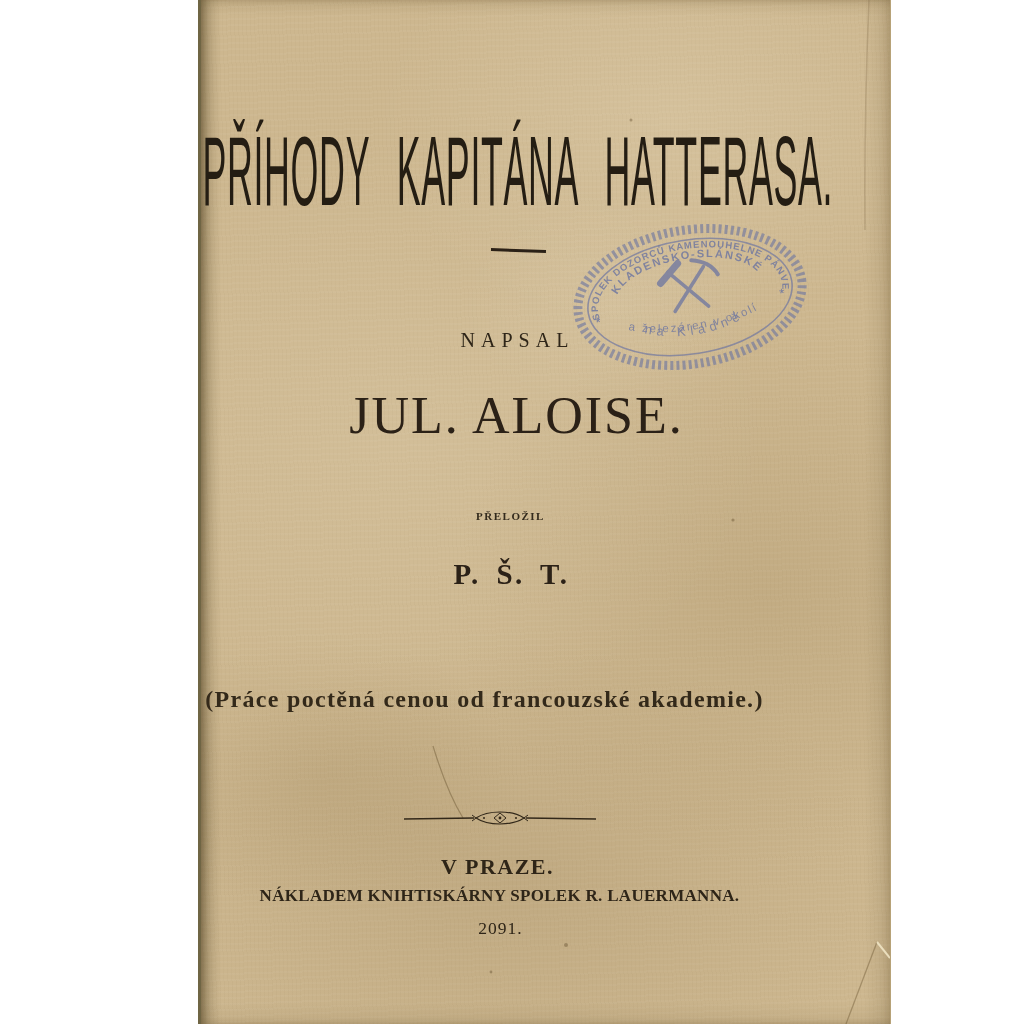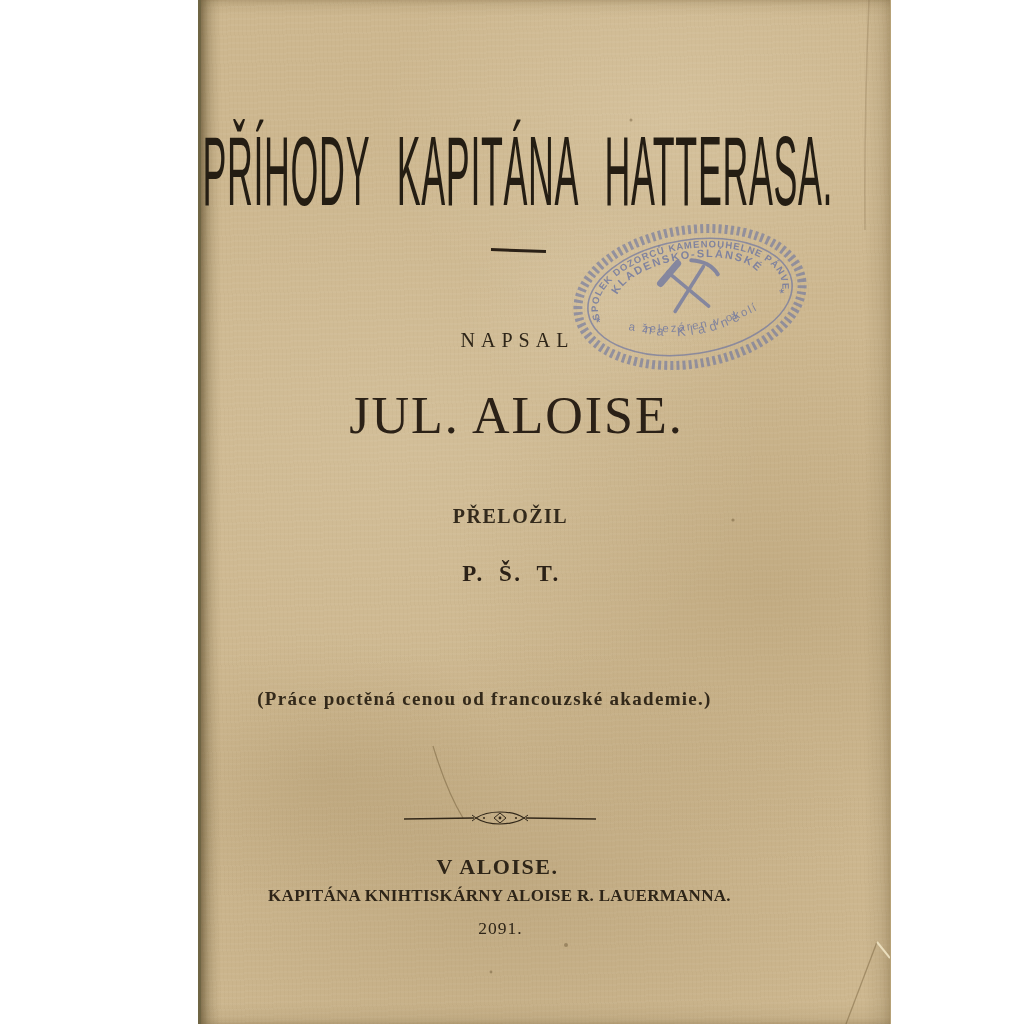--- a/index.html
+++ b/index.html
@@ -29,23 +29,23 @@
   
   .row{position:absolute;left:0;right:0;height:0;display:flex;justify-content:center;
        align-items:center;transform:translateX(var(--dx,0px));white-space:nowrap;}
   .row > span{white-space:nowrap;}
   
   .title{font-family:"Liberation Sans",sans-serif;font-size:56px;font-weight:400;color:#241d13;
          letter-spacing:1px;word-spacing:26px;transform:scale(0.64,1.75);}
   .title-rule{display:block;width:55px;height:2.5px;background:#2b2117;transform:rotate(2deg);}
   .napsal{font-size:20px;letter-spacing:6px;color:#2e2518;text-align:center;}
   .author{font-size:52px;letter-spacing:2px;color:#2b2117;}
-  .prelozil{font-size:20px;font-weight:700;letter-spacing:1.5px;color:#332a1c;}
-  .pst{font-size:23px;font-weight:700;letter-spacing:2.5px;word-spacing:6px;color:#2b2117;}
-  .award{font-size:19px;font-weight:700;letter-spacing:1.3px;color:#33291a;text-align:center;}
+  .prelozil{font-size:11px;font-weight:700;letter-spacing:1.5px;color:#332a1c;}
+  .pst{font-size:29px;font-weight:700;letter-spacing:2.5px;word-spacing:6px;color:#2b2117;}
+  .award{font-size:24px;font-weight:700;letter-spacing:1.3px;color:#33291a;text-align:center;}
   .place{font-size:22px;font-weight:700;letter-spacing:1.5px;color:#2e2518;}
   .publisher{font-size:17px;font-weight:700;letter-spacing:.3px;color:#2e2518;}
   .year{font-size:17.5px;letter-spacing:1px;color:#2e2518;}
   
   .stamp{position:absolute;left:367px;top:222px;width:244px;height:150px;
          transform:rotate(-9deg);transform-origin:50% 50%;opacity:.92;}
   .stamp text{font-family:"Liberation Sans",sans-serif;}
   
   .overlay{position:absolute;left:0;top:0;width:689px;height:1024px;pointer-events:none;}
 </style>
@@ -142,23 +142,23 @@
         </g>
         <g fill="#32281a">
           <circle cx="96" cy="13" r="1.4"></circle>
           <circle cx="80" cy="13" r="1"></circle>
           <circle cx="112" cy="13" r="1"></circle>
         </g>
       </svg>
     </div>
 
     <div class="row" style="top:867px;--dx:-48px">
-      <span class="place">V ALOISE.</span>
+      <span class="place">V PRAZE.</span>
     </div>
     <div class="row" style="top:896px;--dx:-46px">
-      <span class="publisher">KAPITÁNA KNIHTISKÁRNY ALOISE R. LAUERMANNA.</span>
+      <span class="publisher">NÁKLADEM KNIHTISKÁRNY SPOLEK R. LAUERMANNA.</span>
     </div>
     <div class="row" style="top:928px;--dx:-45px">
       <span class="year">2091.</span>
     </div>
 
   </div>
 </div>
 
 </body></html>

